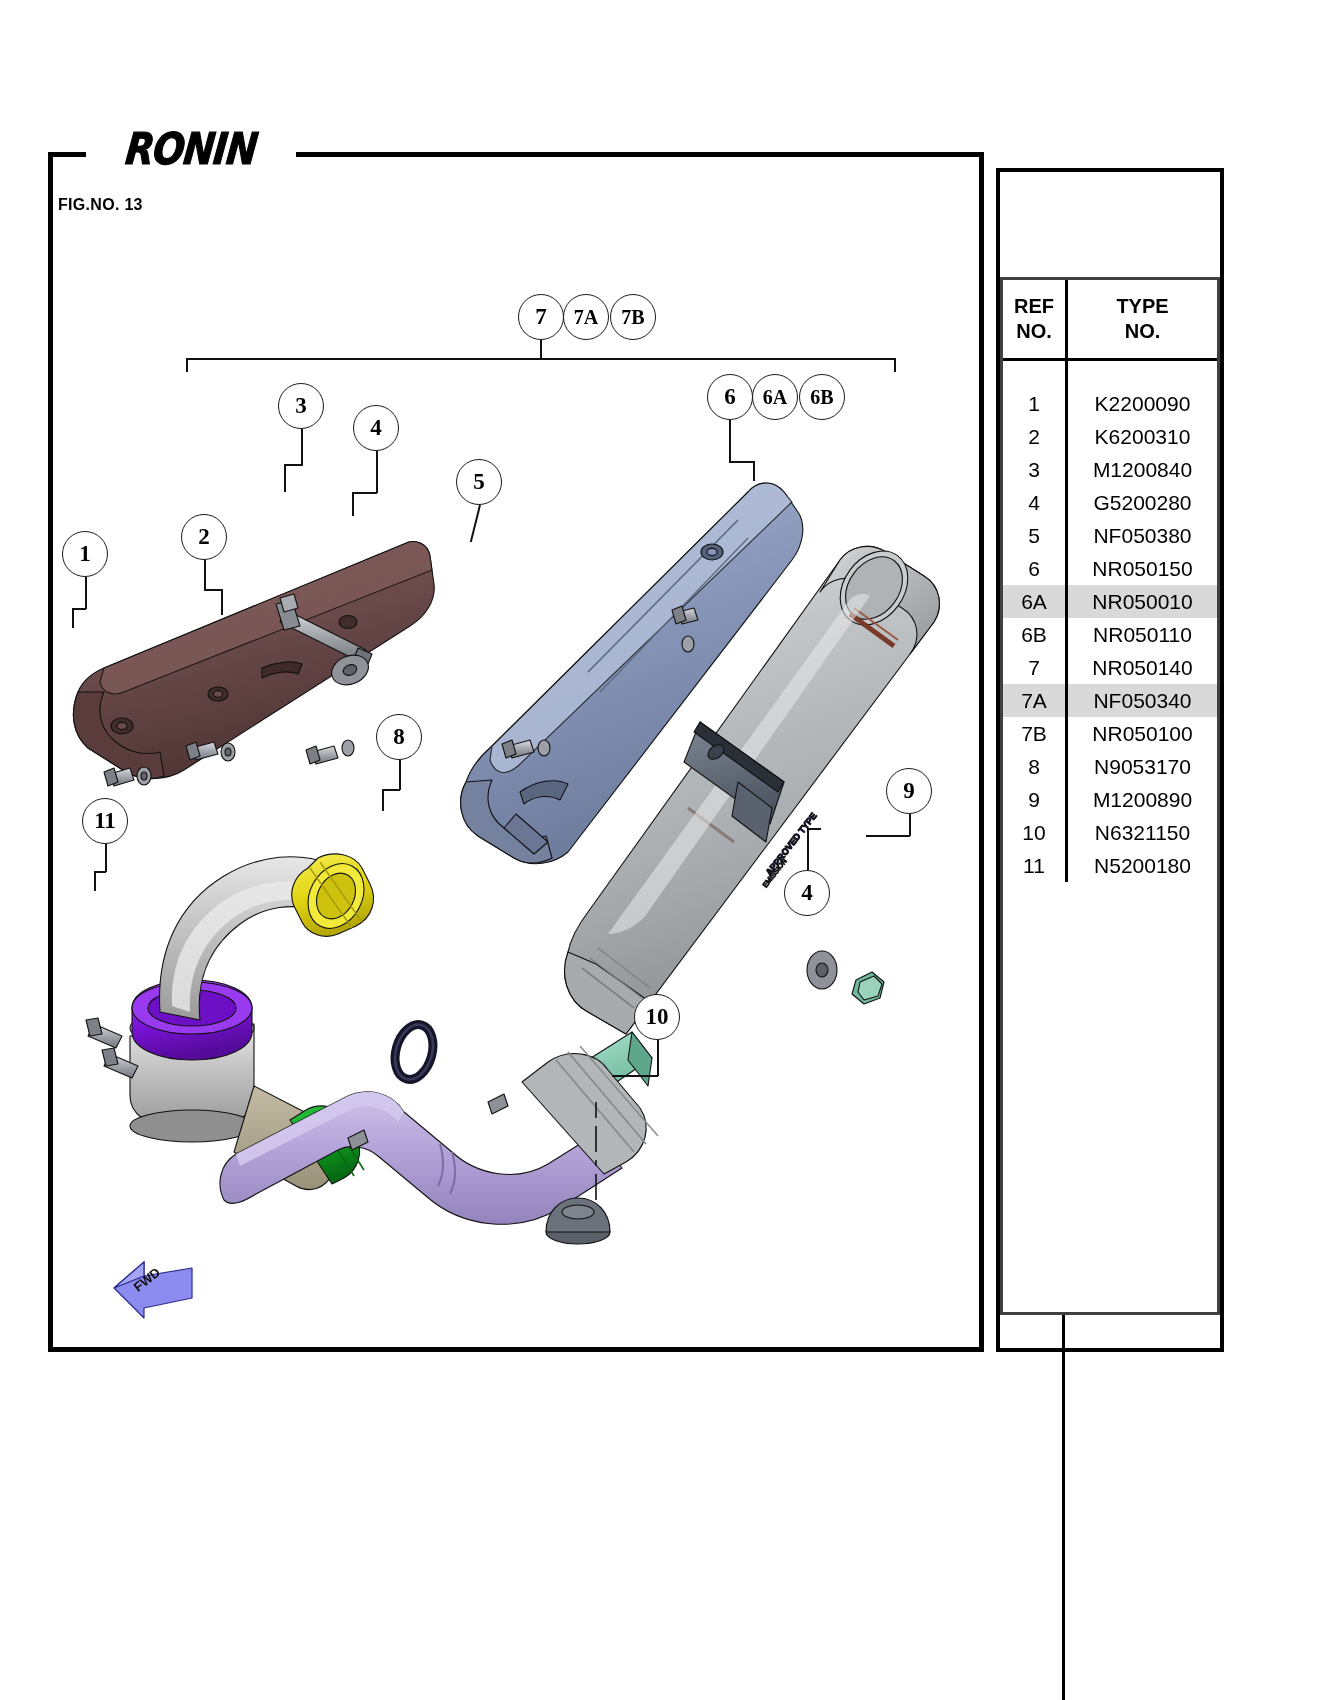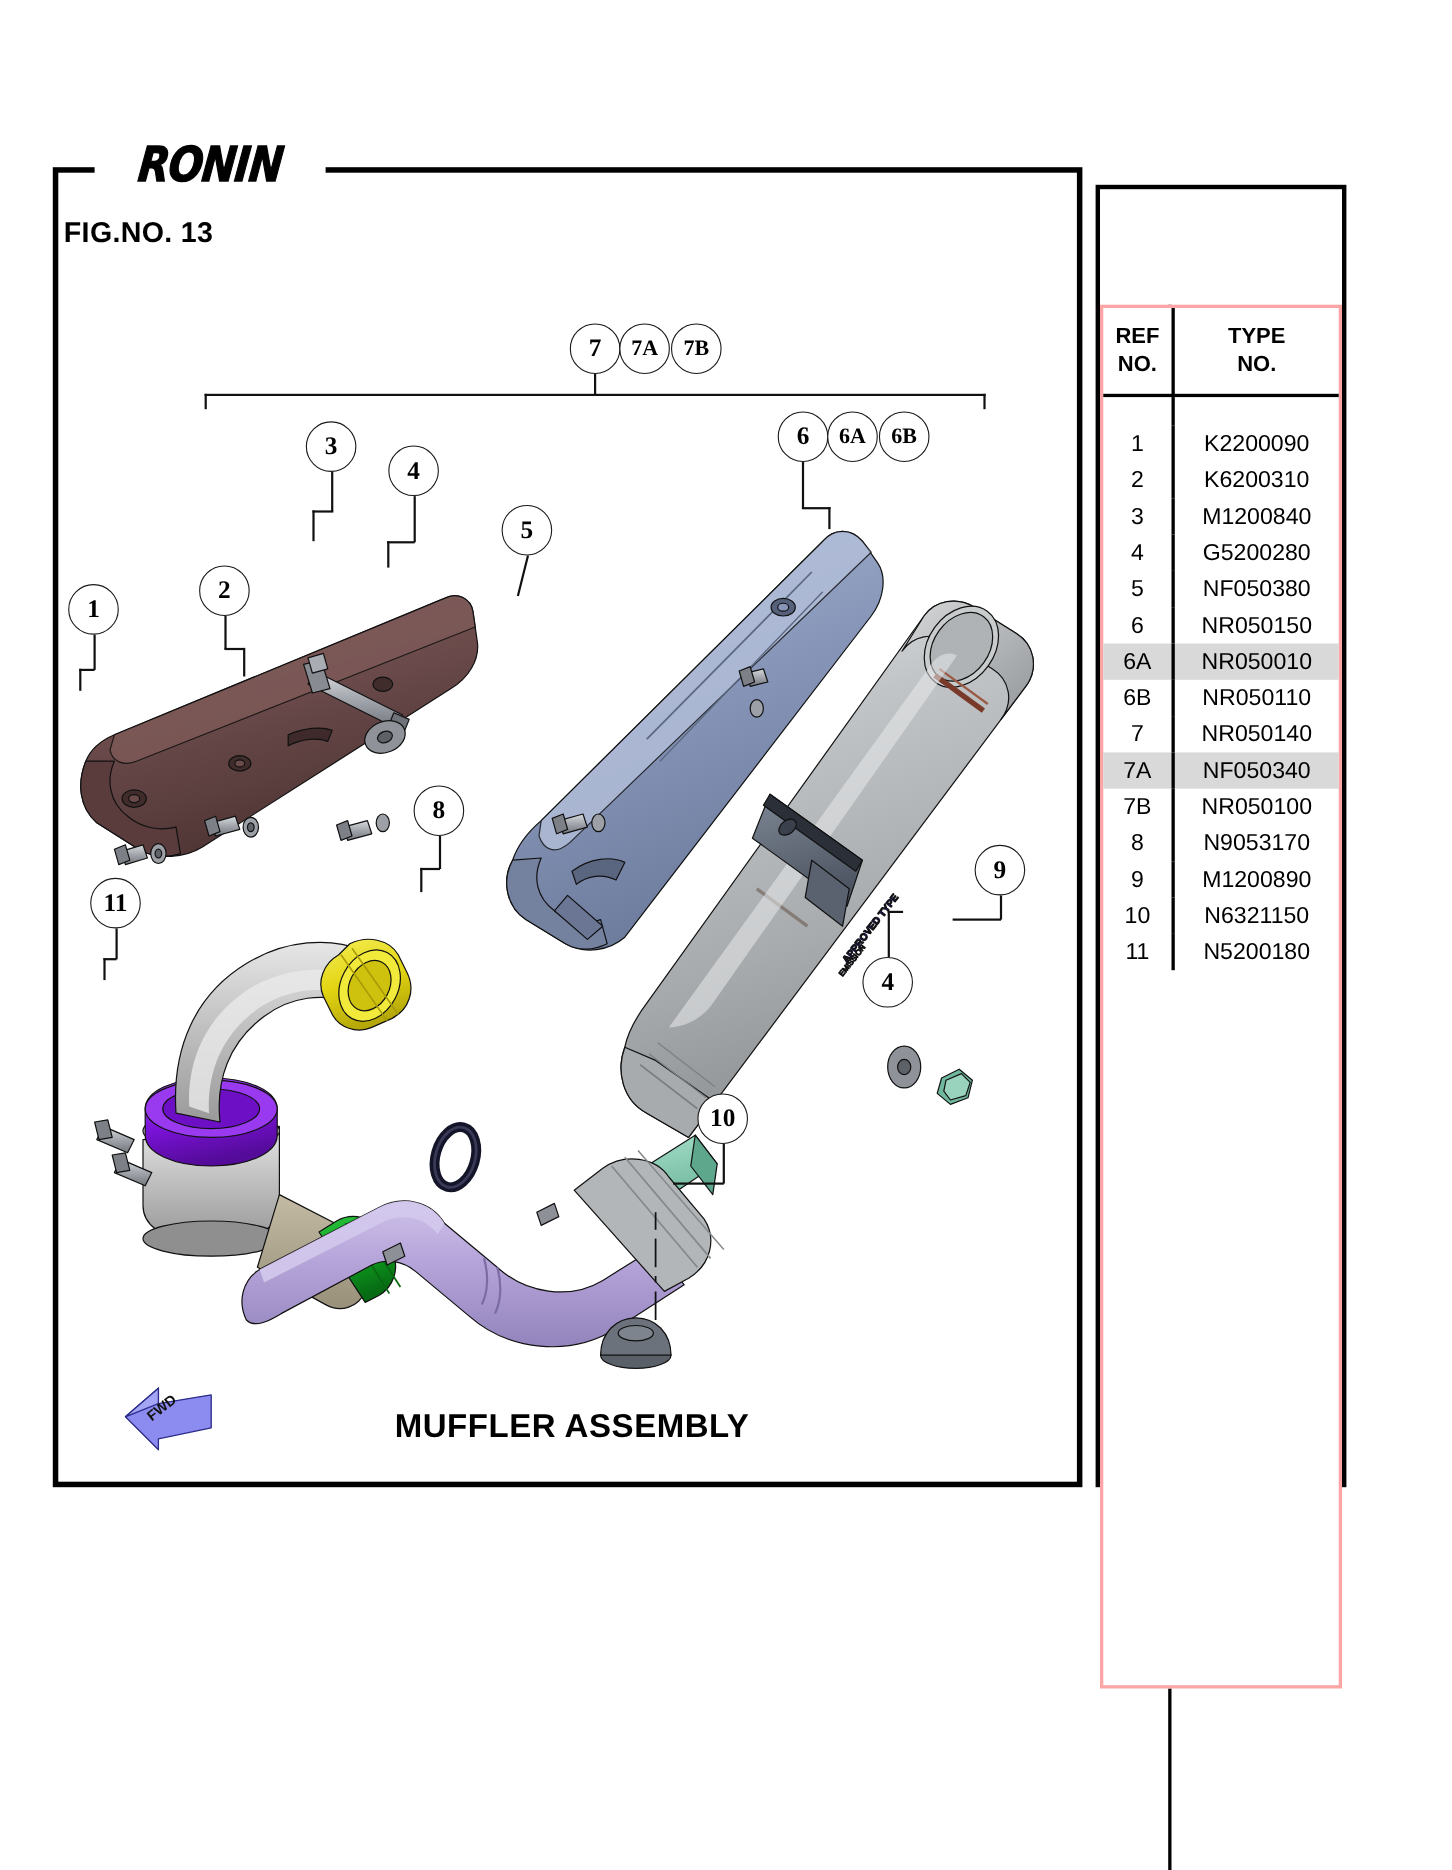--- a/index.html
+++ b/index.html
@@ -20,21 +20,21 @@
   }
   #brand-logo .word{
     font-family:"DejaVu Sans",sans-serif;
     font-weight:bold;font-style:italic;font-size:37px;letter-spacing:-1px;
     color:#000;transform:skewX(-6deg) scaleY(1.18);
     -webkit-text-stroke:1px #000;
     white-space:nowrap;
   }
 
   #fig-no{
-    position:absolute;left:58px;top:196px;font-size:26px;font-weight:bold;color:#000;
+    position:absolute;left:58px;top:196px;font-size:16px;font-weight:bold;color:#000;
     letter-spacing:.3px;
   }
   #assembly-title{
     position:absolute;left:300px;top:1280px;width:440px;text-align:center;
     font-size:30px;font-weight:bold;color:#000;letter-spacing:.5px;
   }
 
   
   #fwd-arrow{position:absolute;left:110px;top:1258px;width:88px;height:62px;}
   #fwd-arrow .lbl{
@@ -62,22 +62,22 @@
   .bracket .top{position:absolute;left:0;top:0;height:2.2px;width:100%;background:#111;}
   .bracket .lft{position:absolute;left:0;top:0;width:2.2px;height:14px;background:#111;}
   .bracket .rgt{position:absolute;right:0;top:0;width:2.2px;height:14px;background:#111;}
 
   
   #table-panel{
     position:absolute;left:996px;top:168px;width:228px;height:1184px;
     border:4px solid #000;box-sizing:border-box;background:#fff;
   }
   #parts-table{
-    position:absolute;left:1000px;top:277px;width:220px;height:1258px;
-    border:3px solid #fca5a5;box-sizing:border-box;background:#fff;
+    position:absolute;left:1000px;top:277px;width:220px;height:1038px;
+    border:3px solid #404040;box-sizing:border-box;background:#fff;
   }
   #parts-table table{border-collapse:collapse;width:100%;table-layout:fixed;}
   #parts-table th,#parts-table td{
     border:0;padding:0;text-align:center;color:#000;
     font-family:"Liberation Sans",sans-serif;
   }
   #parts-table thead th{
     font-size:20px;font-weight:bold;line-height:1.25;height:78px;vertical-align:middle;
     border-bottom:3px solid #000;
   }
@@ -478,21 +478,20 @@
   <div class="lead v" style="left:94px;top:871px;height:20px;"></div>
 
   <div id="fwd-arrow">
     <svg viewBox="0 0 88 62" width="88" height="62">
       <path d="M4,30 L34,4 L34,18 L82,10 L82,40 L34,50 L34,60 Z" fill="#8c8cf0" stroke="#2b2b8a" stroke-width="1.2" stroke-linejoin="round"></path>
       <path d="M4,30 L34,4 L34,18 Z" fill="#a5a5f6" stroke="#2b2b8a" stroke-width="1.2"></path>
     </svg>
     <span class="lbl">FWD</span>
   </div>
 
-  <div id="assembly-title">MUFFLER ASSEMBLY</div>
 
   <div id="table-panel"></div>
   <div id="table-rule"></div>
 
   <div id="parts-table">
     <table>
       <thead>
         <tr>
           <th class="ref">
             <div>REF</div>

